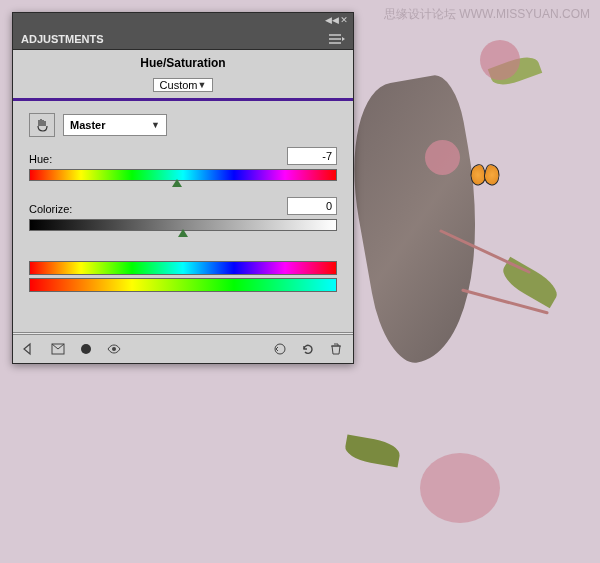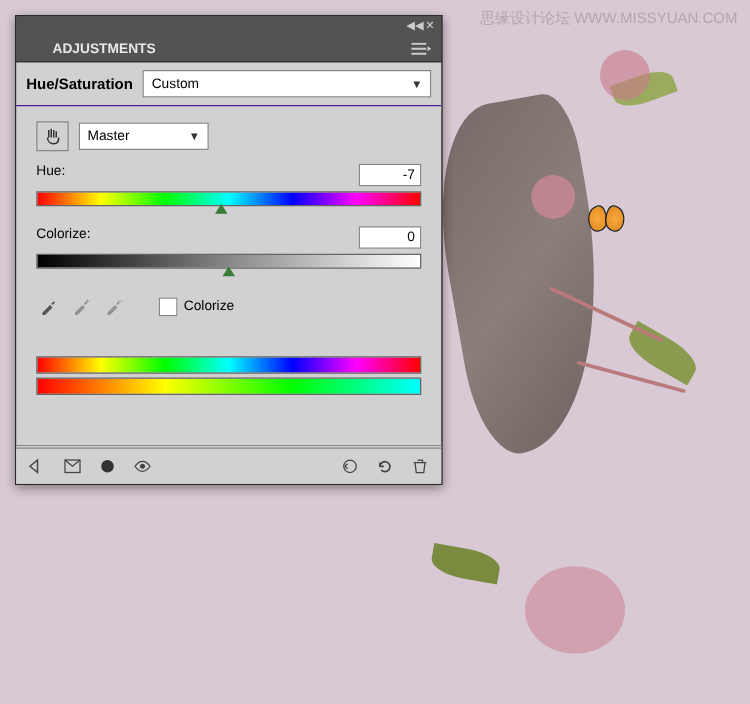--- a/index.html
+++ b/index.html
@@ -89,41 +89,41 @@
   padding: 4px 8px;
   display:flex;
   justify-content:space-between;
   align-items:center;
   border-bottom:1px solid #2a2a2a;
 }
 .panel-tab-label {
   color:#e8e8e8;
   font-size:11px;
   font-weight:bold;
-  margin-left:21px;
 }
 .flyout-icon {
   width:16px;height:10px;
   color:#ccc;
   cursor:pointer;
 }
 .flyout-icon svg { width:100%; height:100%; }
 .panel-body {
   background:#d1d1d1;
   padding:0;
 }
 .row {
   display:flex;
   align-items:center;
   padding:4px 8px;
   gap:8px;
 }
 .adj-row {
-  border-bottom:1px solid #4c1d95;
+  border-bottom:3px solid #4c1d95;
   padding:6px 8px;
+  flex-direction:column;
 }
 .adj-label {
   font-weight:bold;
   color:#000;
   font-size:12px;
 }
 .select-box {
   background:#fff;
   border:1px solid #888;
   height:20px;
@@ -147,21 +147,21 @@
 }
 .range-select {
   width:90px;
 }
 .slider-group {
   padding:6px 16px 2px 16px;
 }
 .slider-row {
   display:flex;
   justify-content:space-between;
-  align-items:flex-start;
+  align-items:flex-end;
   margin-bottom:2px;
 }
 .slider-label {
   font-size:11px;
   color:#000;
 }
 .slider-value {
   width:50px;
   height:18px;
   background:#fff;
@@ -306,21 +306,21 @@
   <div class="panel-body">
 
     <div class="row adj-row">
       <span class="adj-label">Hue/Saturation</span>
       <div class="select-box preset-select">
         <span>Custom</span>
         <span class="arrow">▼</span>
       </div>
     </div>
 
-    <div class="row" style="padding:12px 16px 4px 16px;">
+    <div class="row" style="padding:12px 16px 4px 16px;font-weight:bold;">
       <div class="hand-icon">
         <svg width="18" height="18" viewBox="0 0 18 18">
             <path d="M6 4v6M8 3v7M10 4v6M12 5v5M5 10c0 3 2 5 5 5s4-2 4-5" fill="none" stroke="#333" stroke-width="1.2"></path>
           </svg>
       </div>
       <div class="select-box range-select">
         <span>Master</span>
         <span class="arrow">▼</span>
       </div>
     </div>
@@ -341,43 +341,20 @@
       <div class="slider-row">
         <span class="slider-label">Colorize:</span>
         <input class="slider-value" value="0" style="">
       </div>
       <div class="slider-track">
         <div class="gradient-bar light-grad"></div>
         <div class="slider-thumb" style="left:50%"></div>
       </div>
     </div>
 
-    <div class="tools-row">
-      <div class="eyedrop">
-        <svg width="16" height="16" viewBox="0 0 16 16">
-            <path d="M3 13l6-6 2 2-6 6-2 0z M10 6l2-2 1 1-2 2z" fill="#555"></path>
-          </svg>
-      </div>
-      <div class="eyedrop" style="opacity:.5">
-        <svg width="16" height="16" viewBox="0 0 16 16">
-            <path d="M3 13l6-6 2 2-6 6-2 0z M10 6l2-2 1 1-2 2z" fill="#555"></path>
-            <text x="11" y="6" font-size="7" fill="#555">+</text>
-          </svg>
-      </div>
-      <div class="eyedrop" style="opacity:.5">
-        <svg width="16" height="16" viewBox="0 0 16 16">
-            <path d="M3 13l6-6 2 2-6 6-2 0z M10 6l2-2 1 1-2 2z" fill="#555"></path>
-            <text x="11" y="6" font-size="7" fill="#555">−</text>
-          </svg>
-      </div>
-      <div class="checkbox-wrap">
-        <div class="checkbox"></div>
-        <span>Colorize</span>
-      </div>
-    </div>
 
     <div class="spectrum-area">
       <div class="spectrum-bar"></div>
       <div class="spectrum-bar2"></div>
     </div>
 
     <div class="separator"></div>
 
     <div class="footer">
       <div class="footer-group">

